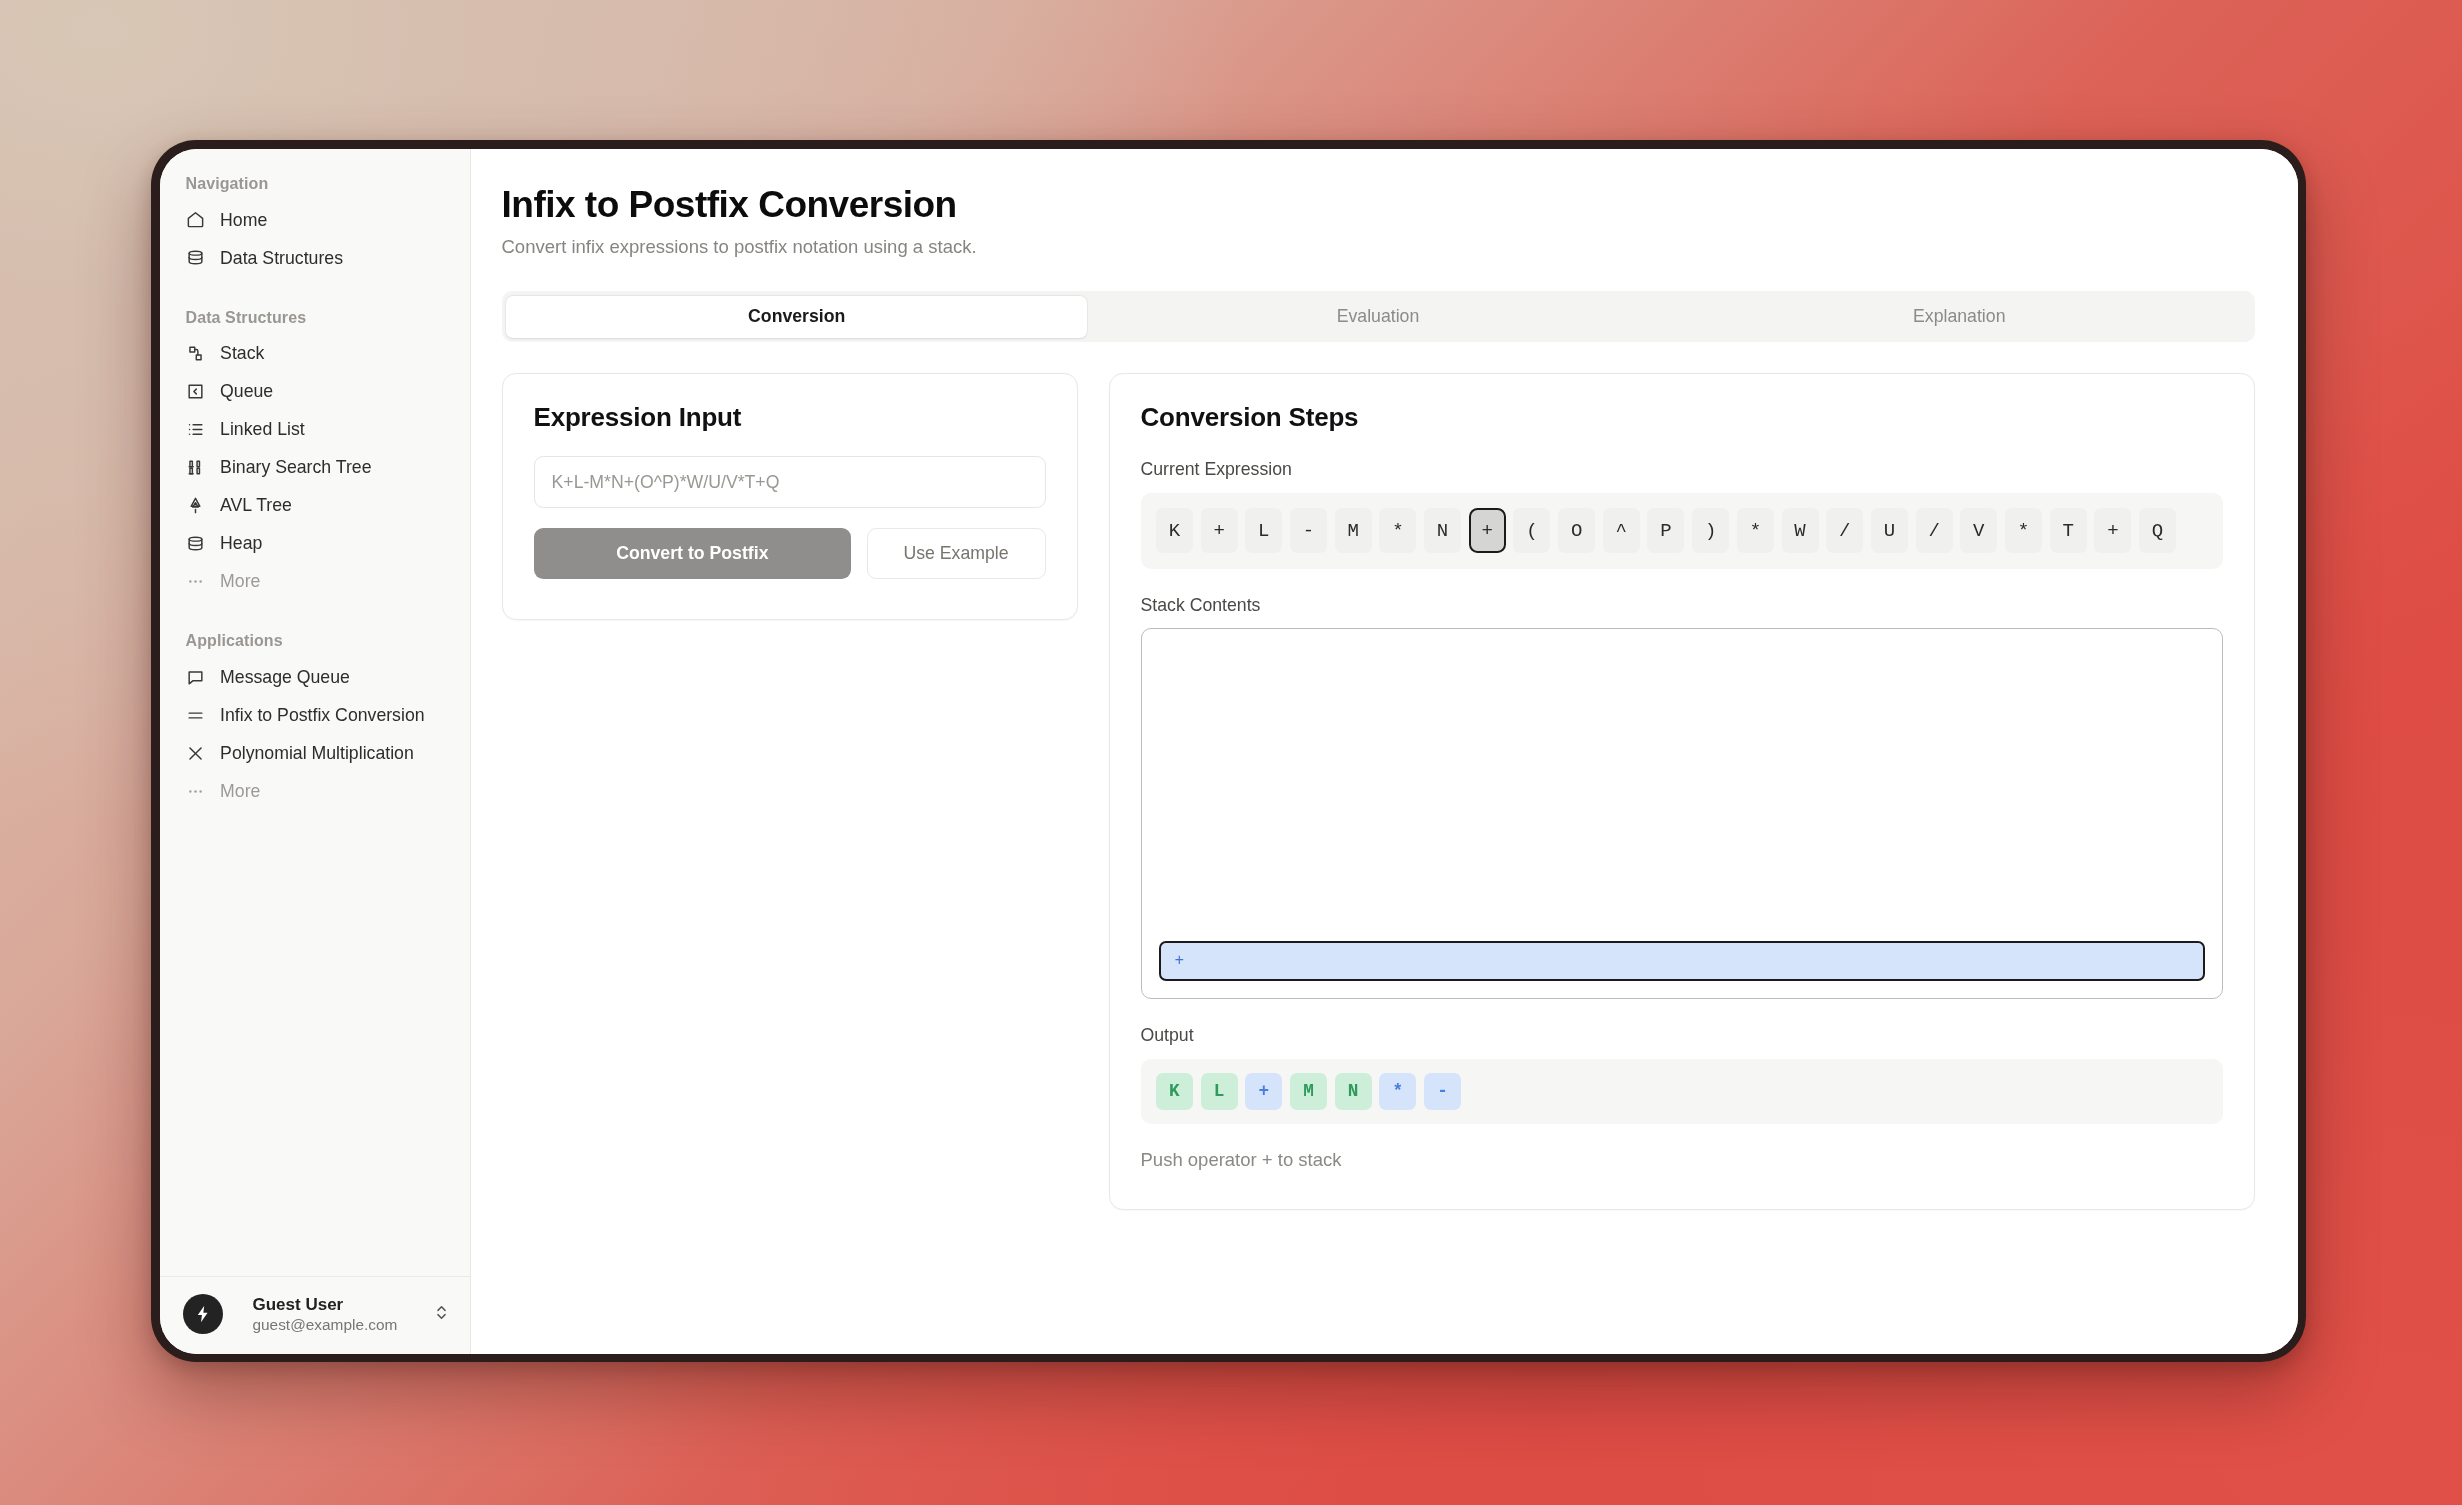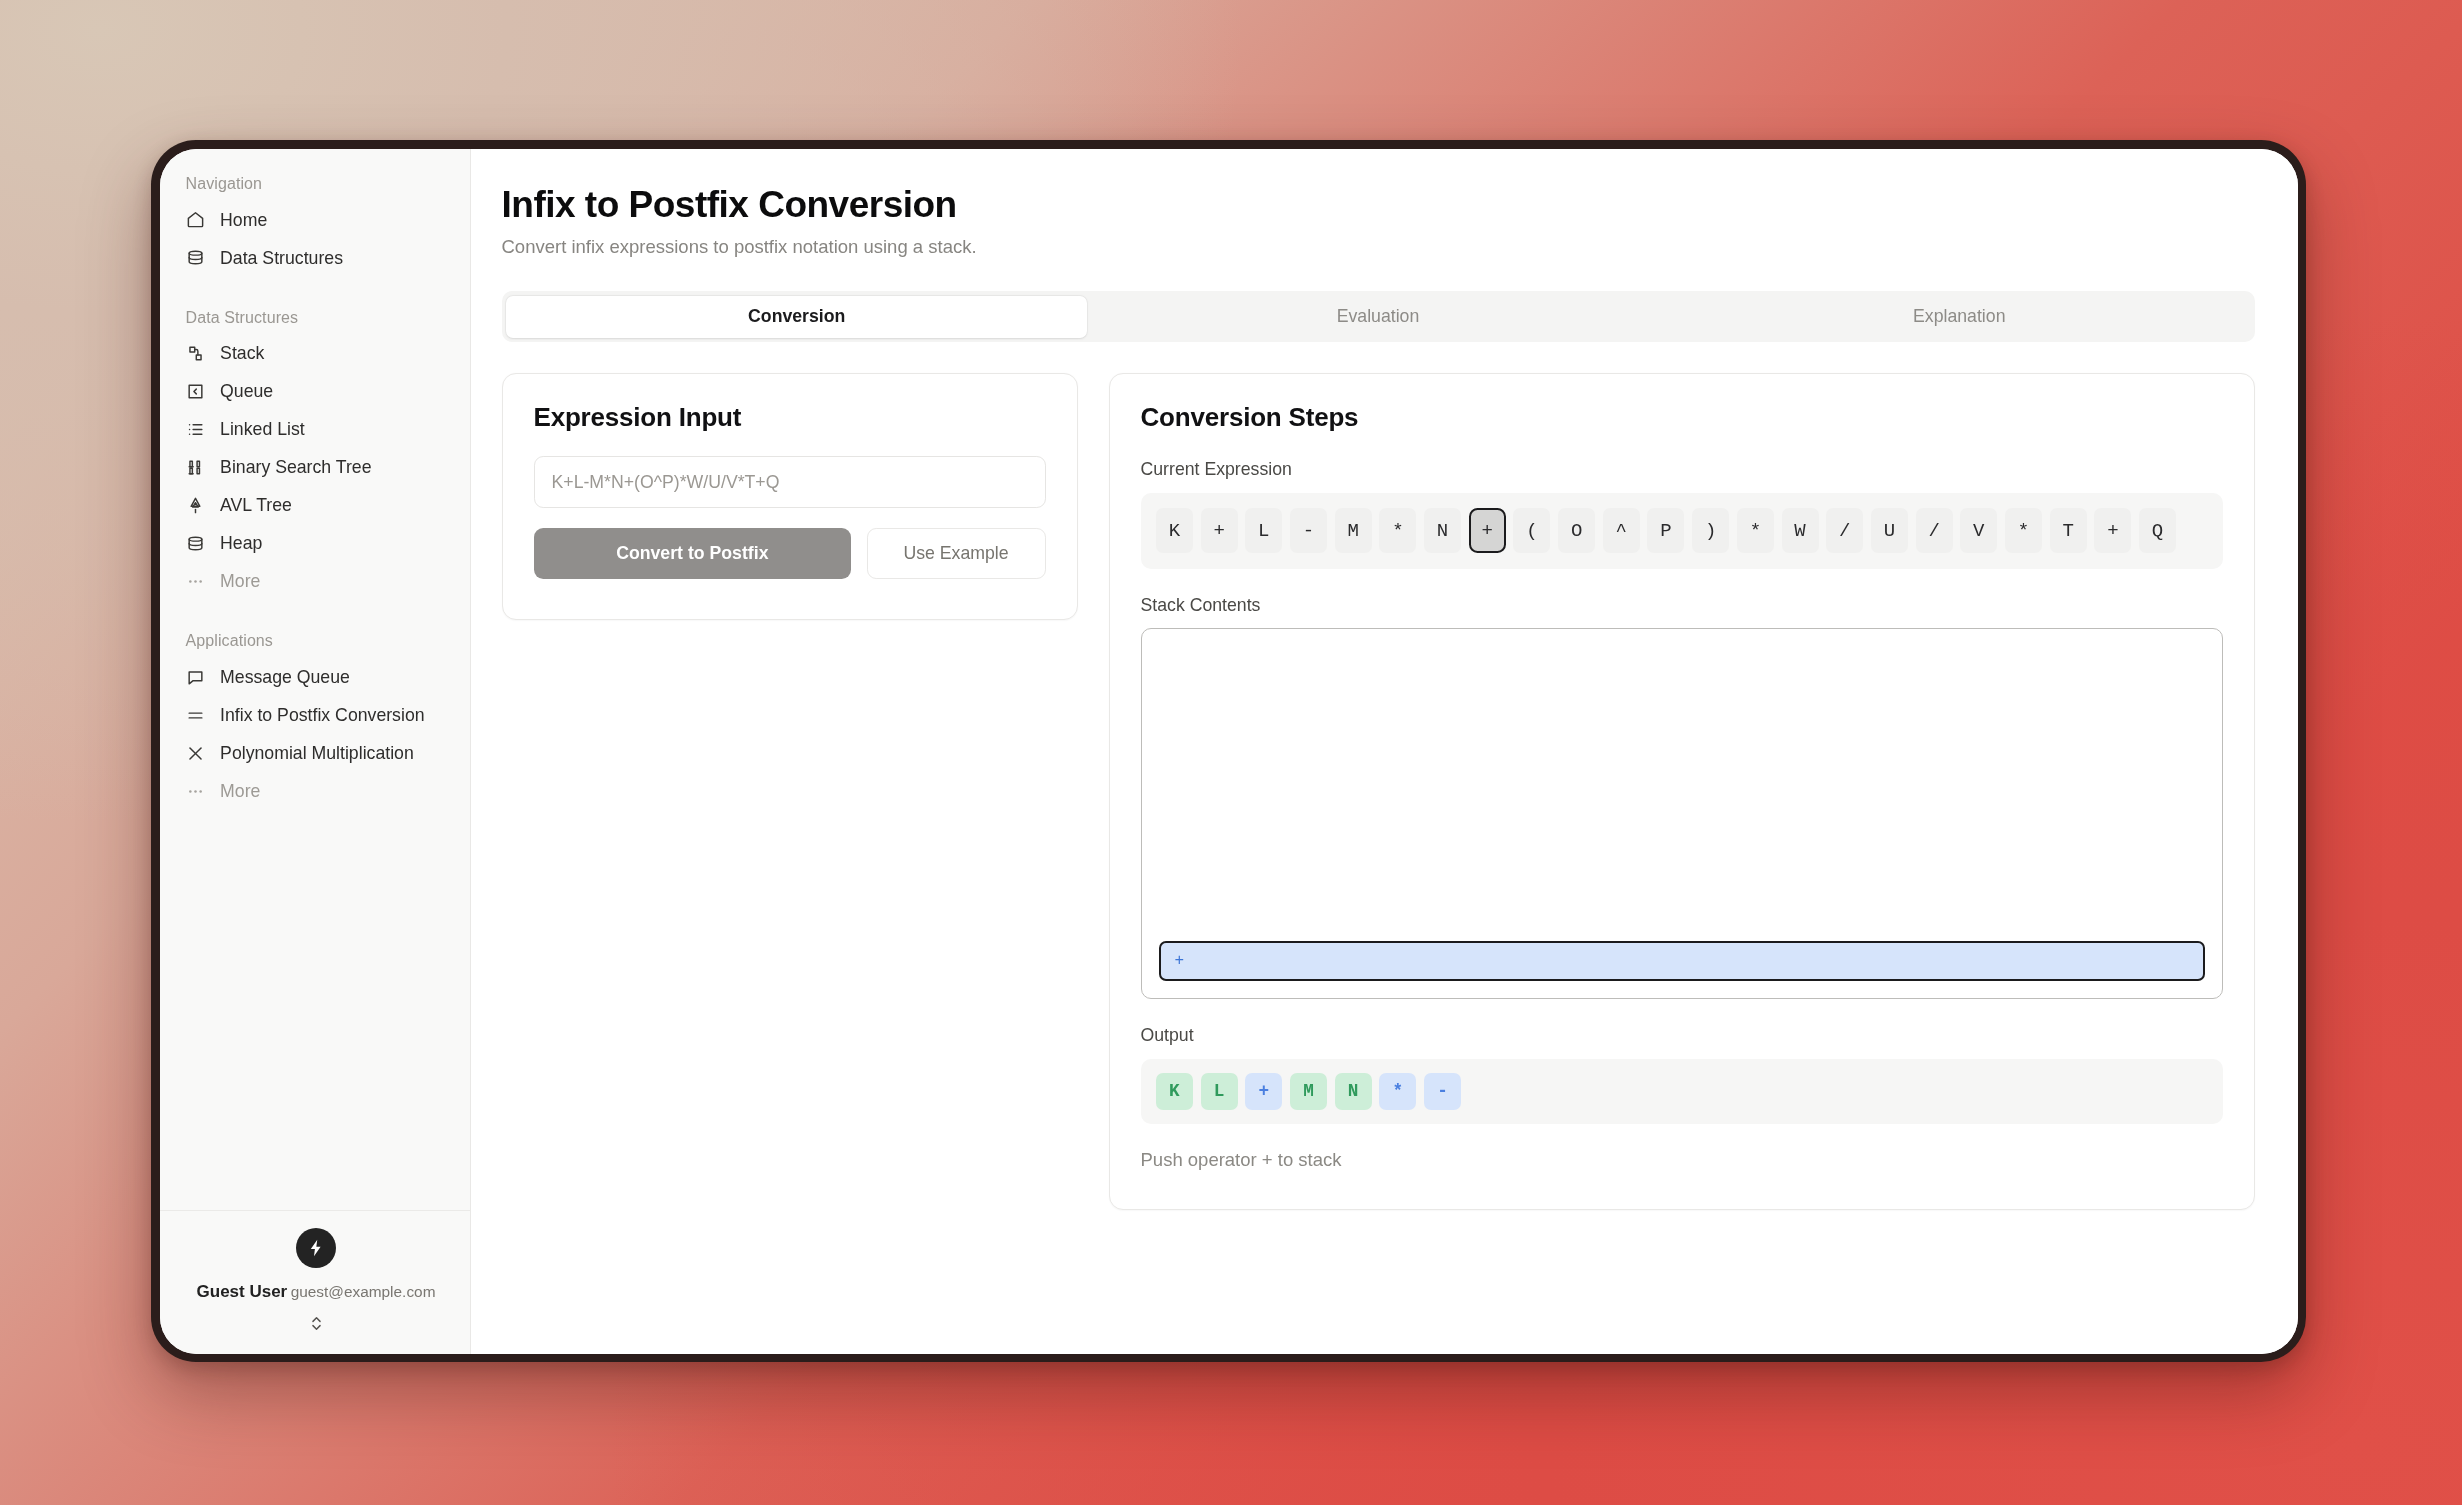--- a/index.html
+++ b/index.html
@@ -64,21 +64,21 @@
     color: #1f1f21;
     letter-spacing: -0.1px;
   }
 
   .sidebar-scroll { flex: 1 1 auto; padding: 18.5px 0 0 0; overflow: hidden; }
 
   .nav-group-label {
     font-size: 16px;
     color: #9a9792;
     padding: 7.7px 0 9.2px 26px;
-    font-weight: 400;
+    font-weight: 700;
     letter-spacing: 0.1px;
   }
   .nav-group + .nav-group { margin-top: 23px; }
 
   .nav-item {
     display: flex;
     gap: 14.6px;
     padding: 7.7px 15.4px 7.7px 26px;
     font-size: 17.7px;
     color: #2e2d2c;
@@ -96,23 +96,22 @@
     color: #3a3936;
   }
   .nav-item.muted { color: #9d9a95; }
   .nav-item.muted .nav-ico { color: #a6a39e; }
 
   .sidebar-footer {
     border-top: 0.8px solid #ebeae8;
     padding: 17px 20px 18.5px 23px;
     display: flex;
     align-items: center;
-    gap: 13px;
+    gap: 30px;
     cursor: pointer;
-    flex-direction: column;
   }
   .avatar {
     width: 40px; height: 40px;
     border-radius: 50%;
     background: #232323;
     display: flex; align-items: center; justify-content: center;
     flex: 0 0 40px;
   }
   .user-meta { flex: 1 1 auto; min-width: 0; }
   .user-name { font-size: 17px; font-weight: 700; color: #222; line-height: 1.25; }

